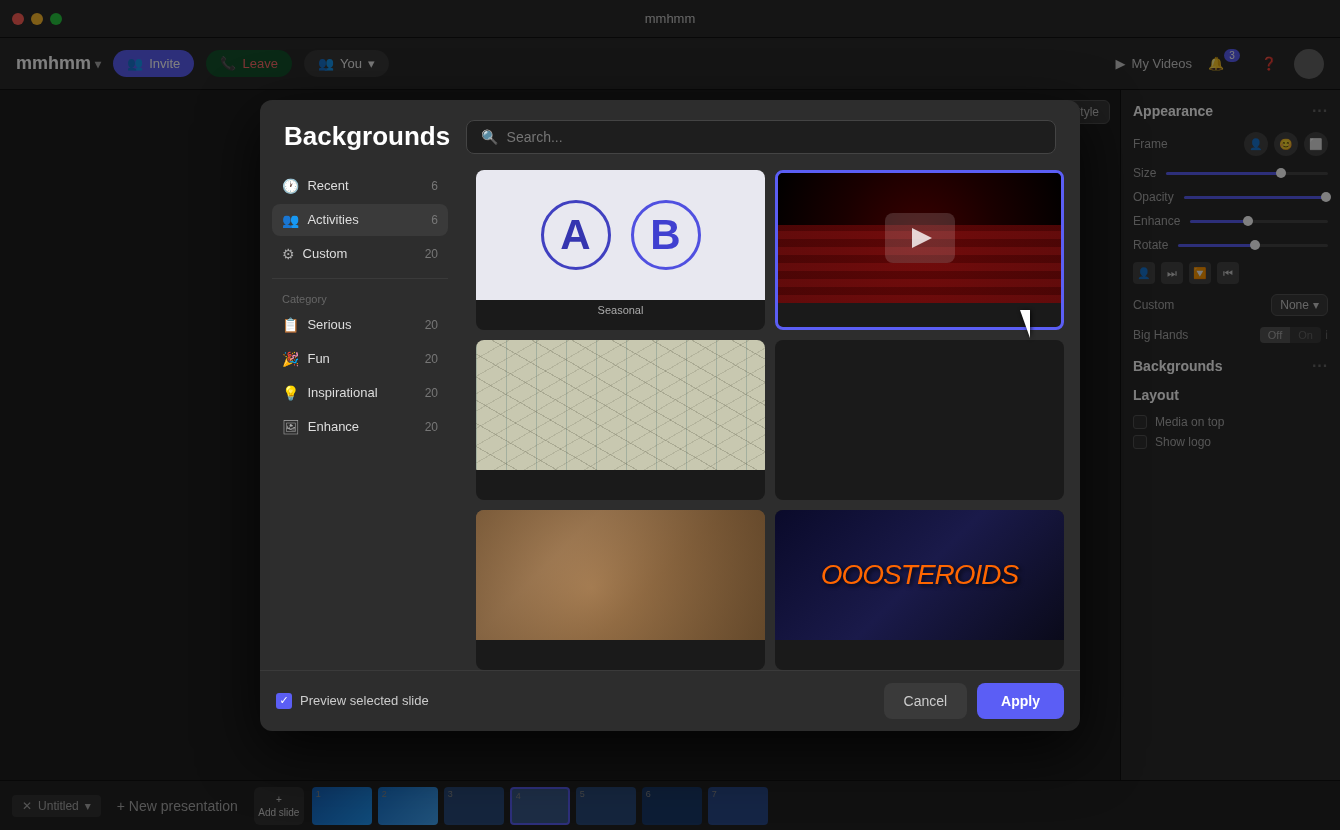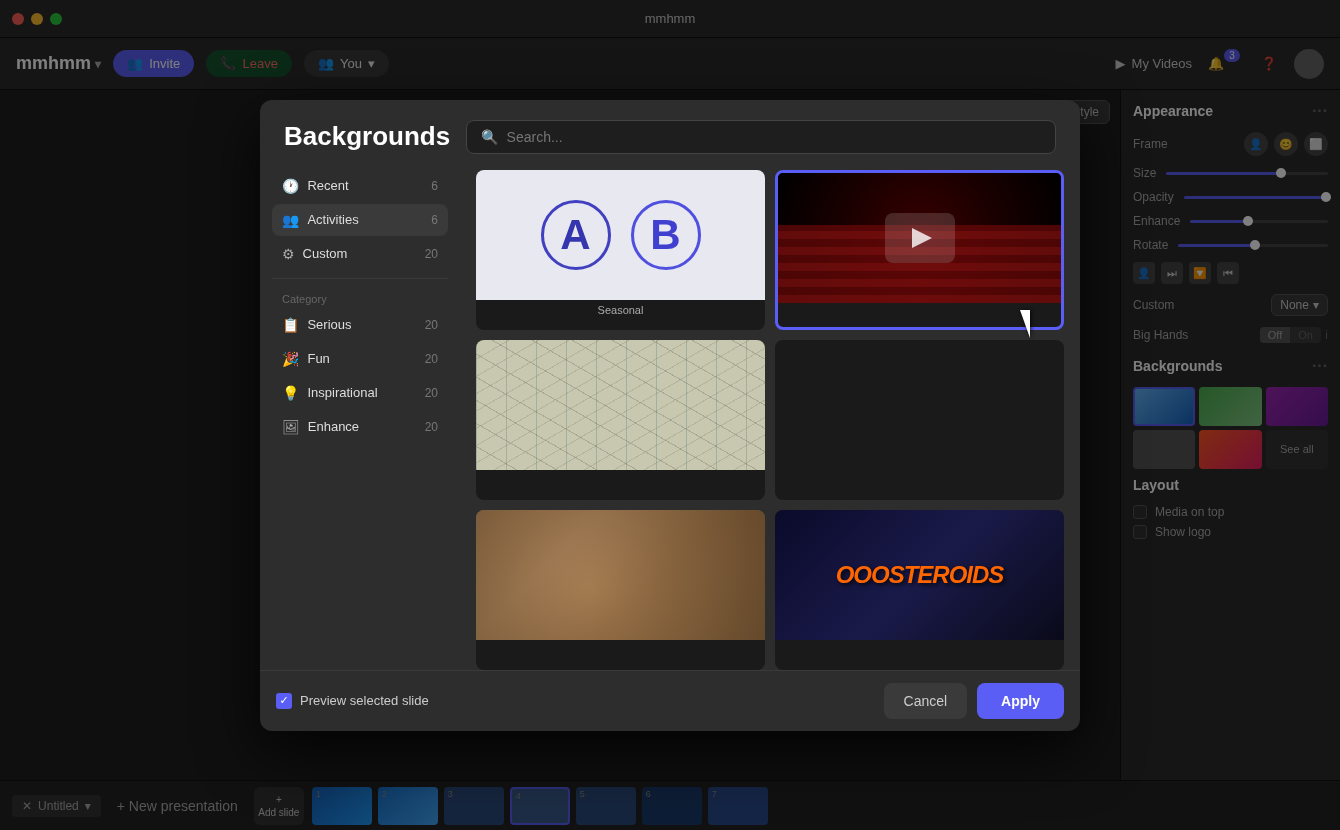--- a/index.html
+++ b/index.html
@@ -632,22 +632,22 @@
       background: radial-gradient(circle at 40% 60%, rgba(180,130,80,0.6) 0%, rgba(100,70,40,0.8) 100%);
     }
 
     .bg-ooosteroids {
       background: linear-gradient(135deg, #0a0a2a 0%, #1a1a4a 50%, #0a0a1a 100%);
       display: flex;
       align-items: center;
       justify-content: center;
     }
     .oo-text {
-      font-size: 24px;
-      font-weight: 700;
+      font-size: 28px;
+      font-weight: 400;
       color: #ff6600;
       text-shadow: 2px 2px 4px rgba(0,0,0,0.8);
       font-style: italic;
       letter-spacing: -1px;
     }
 
     
     .modal-footer {
       padding: 12px 16px;
       display: flex;
@@ -844,30 +844,20 @@
         <div class="toggle-on">On</div>
         <span class="info-icon">ℹ</span>
       </div>
     </div>
 
     <div class="panel-section-title" style="margin-top:14px">
       <span>Backgrounds</span>
       <span class="panel-dots">···</span>
     </div>
 
-    <div class="bg-thumbs">
-      <div class="bg-thumb bg-thumb-1 selected"></div>
-      <div class="bg-thumb bg-thumb-2"></div>
-      <div class="bg-thumb bg-thumb-3"></div>
-      <div class="bg-thumb bg-thumb-4"></div>
-      <div class="bg-thumb bg-thumb-5"></div>
-      <div class="bg-thumb see-all">
-        <span>See all</span>
-      </div>
-    </div>
 
     <div class="layout-section">
       <div class="panel-section-title">
         <span>Layout</span>
       </div>
       <div class="checkbox-row">
         <div class="checkbox"></div>
         <span class="checkbox-label">Media on top</span>
       </div>
       <div class="checkbox-row">

